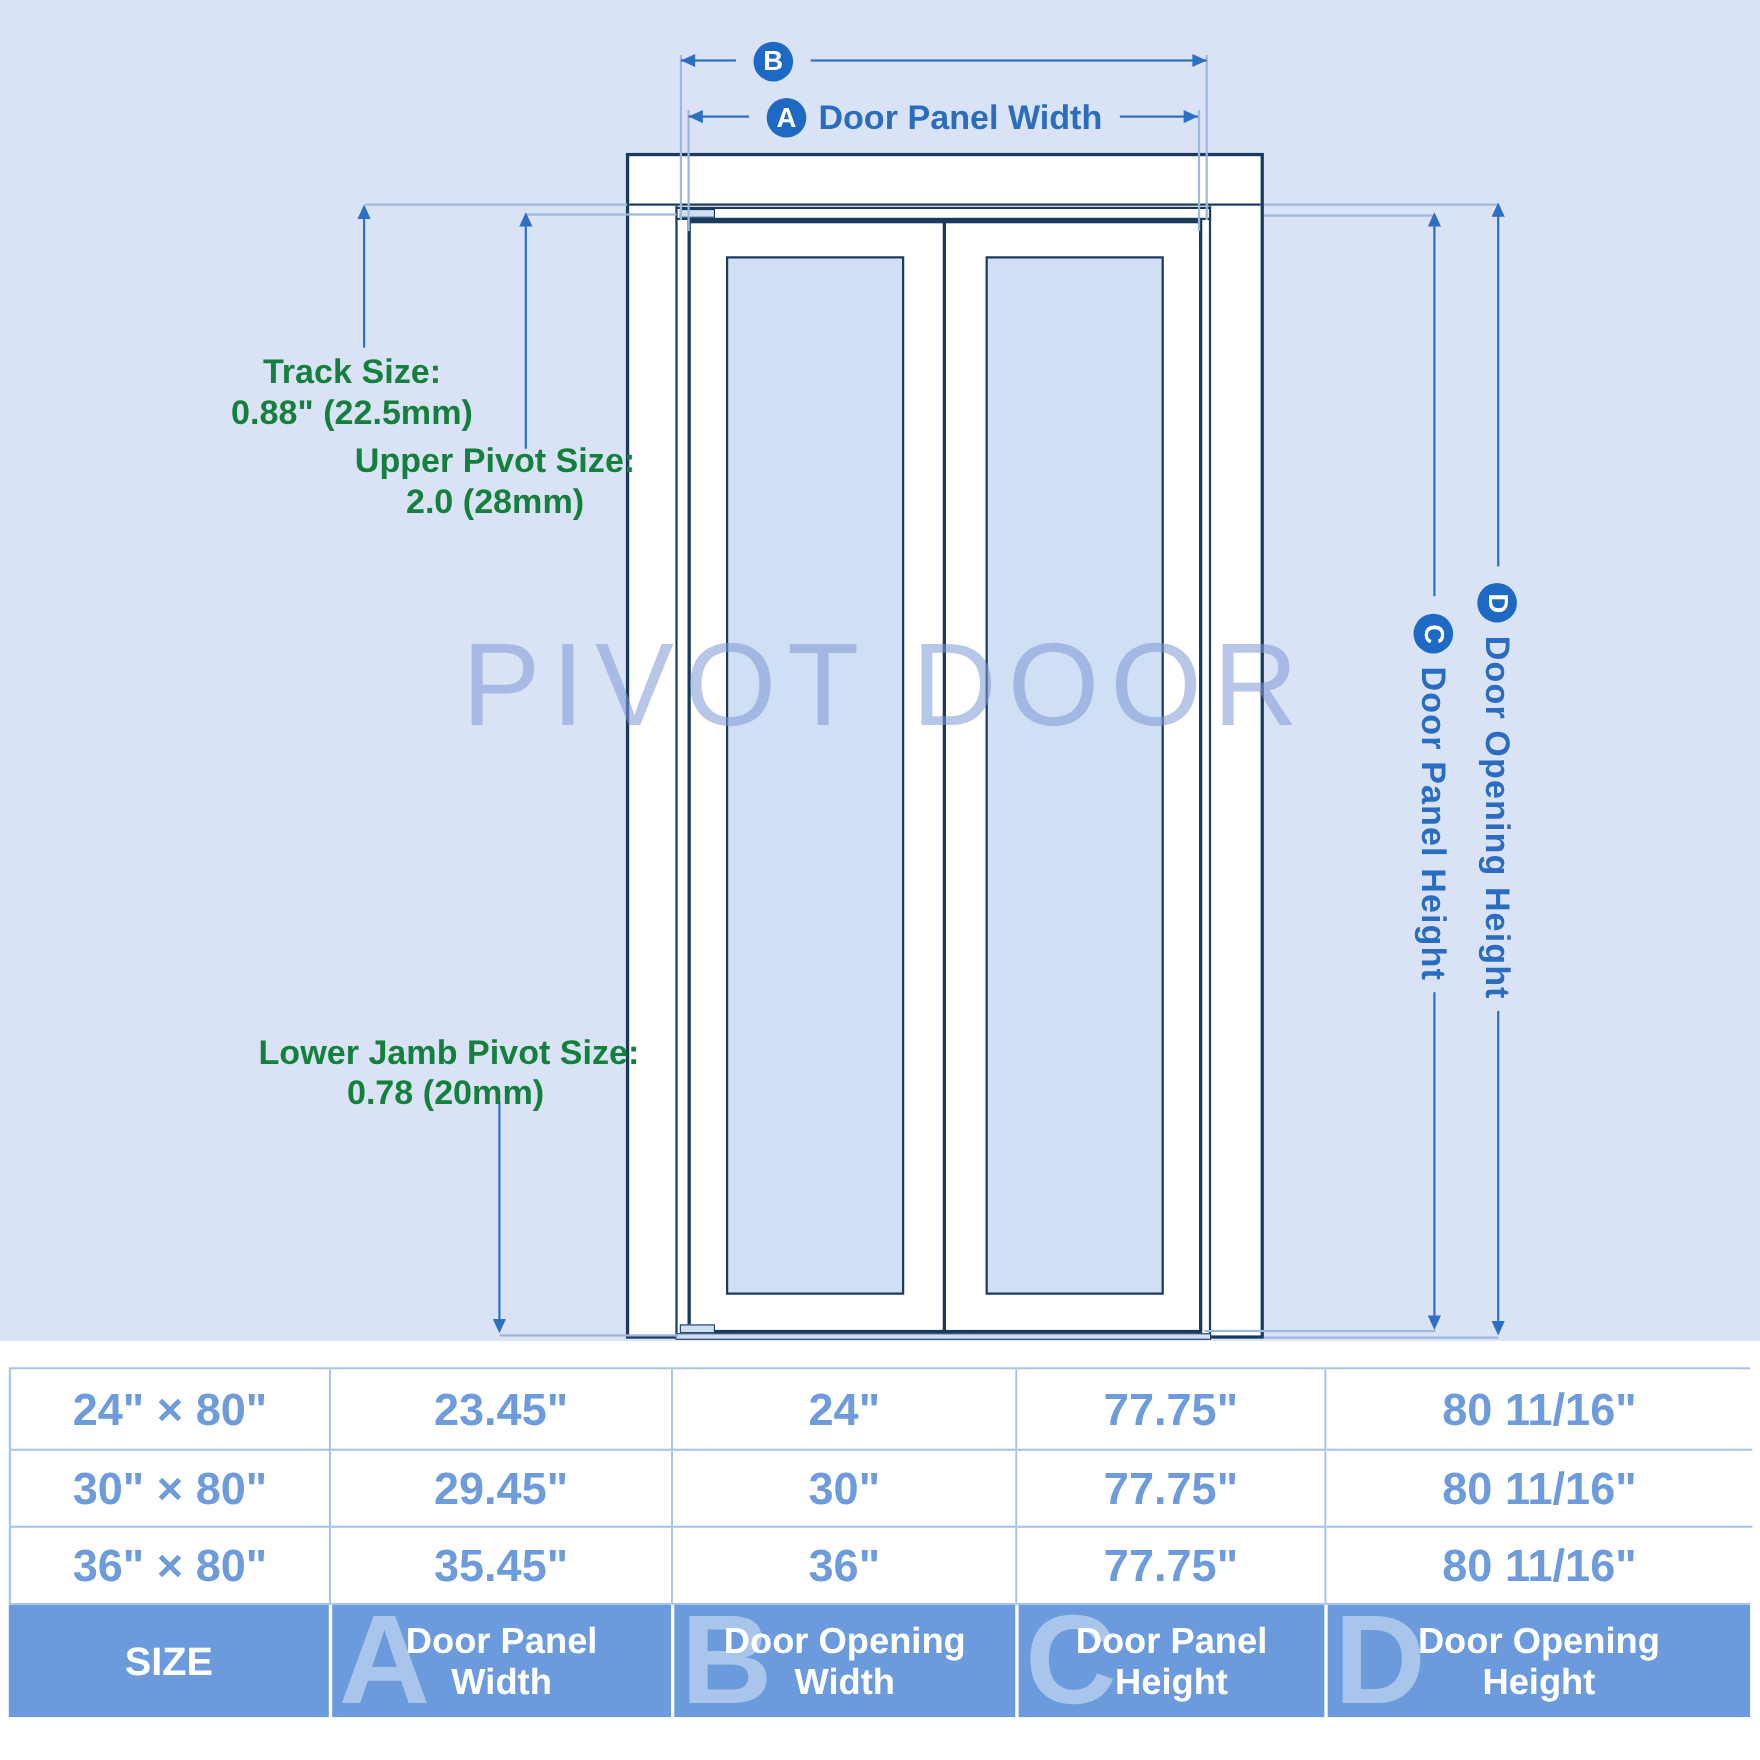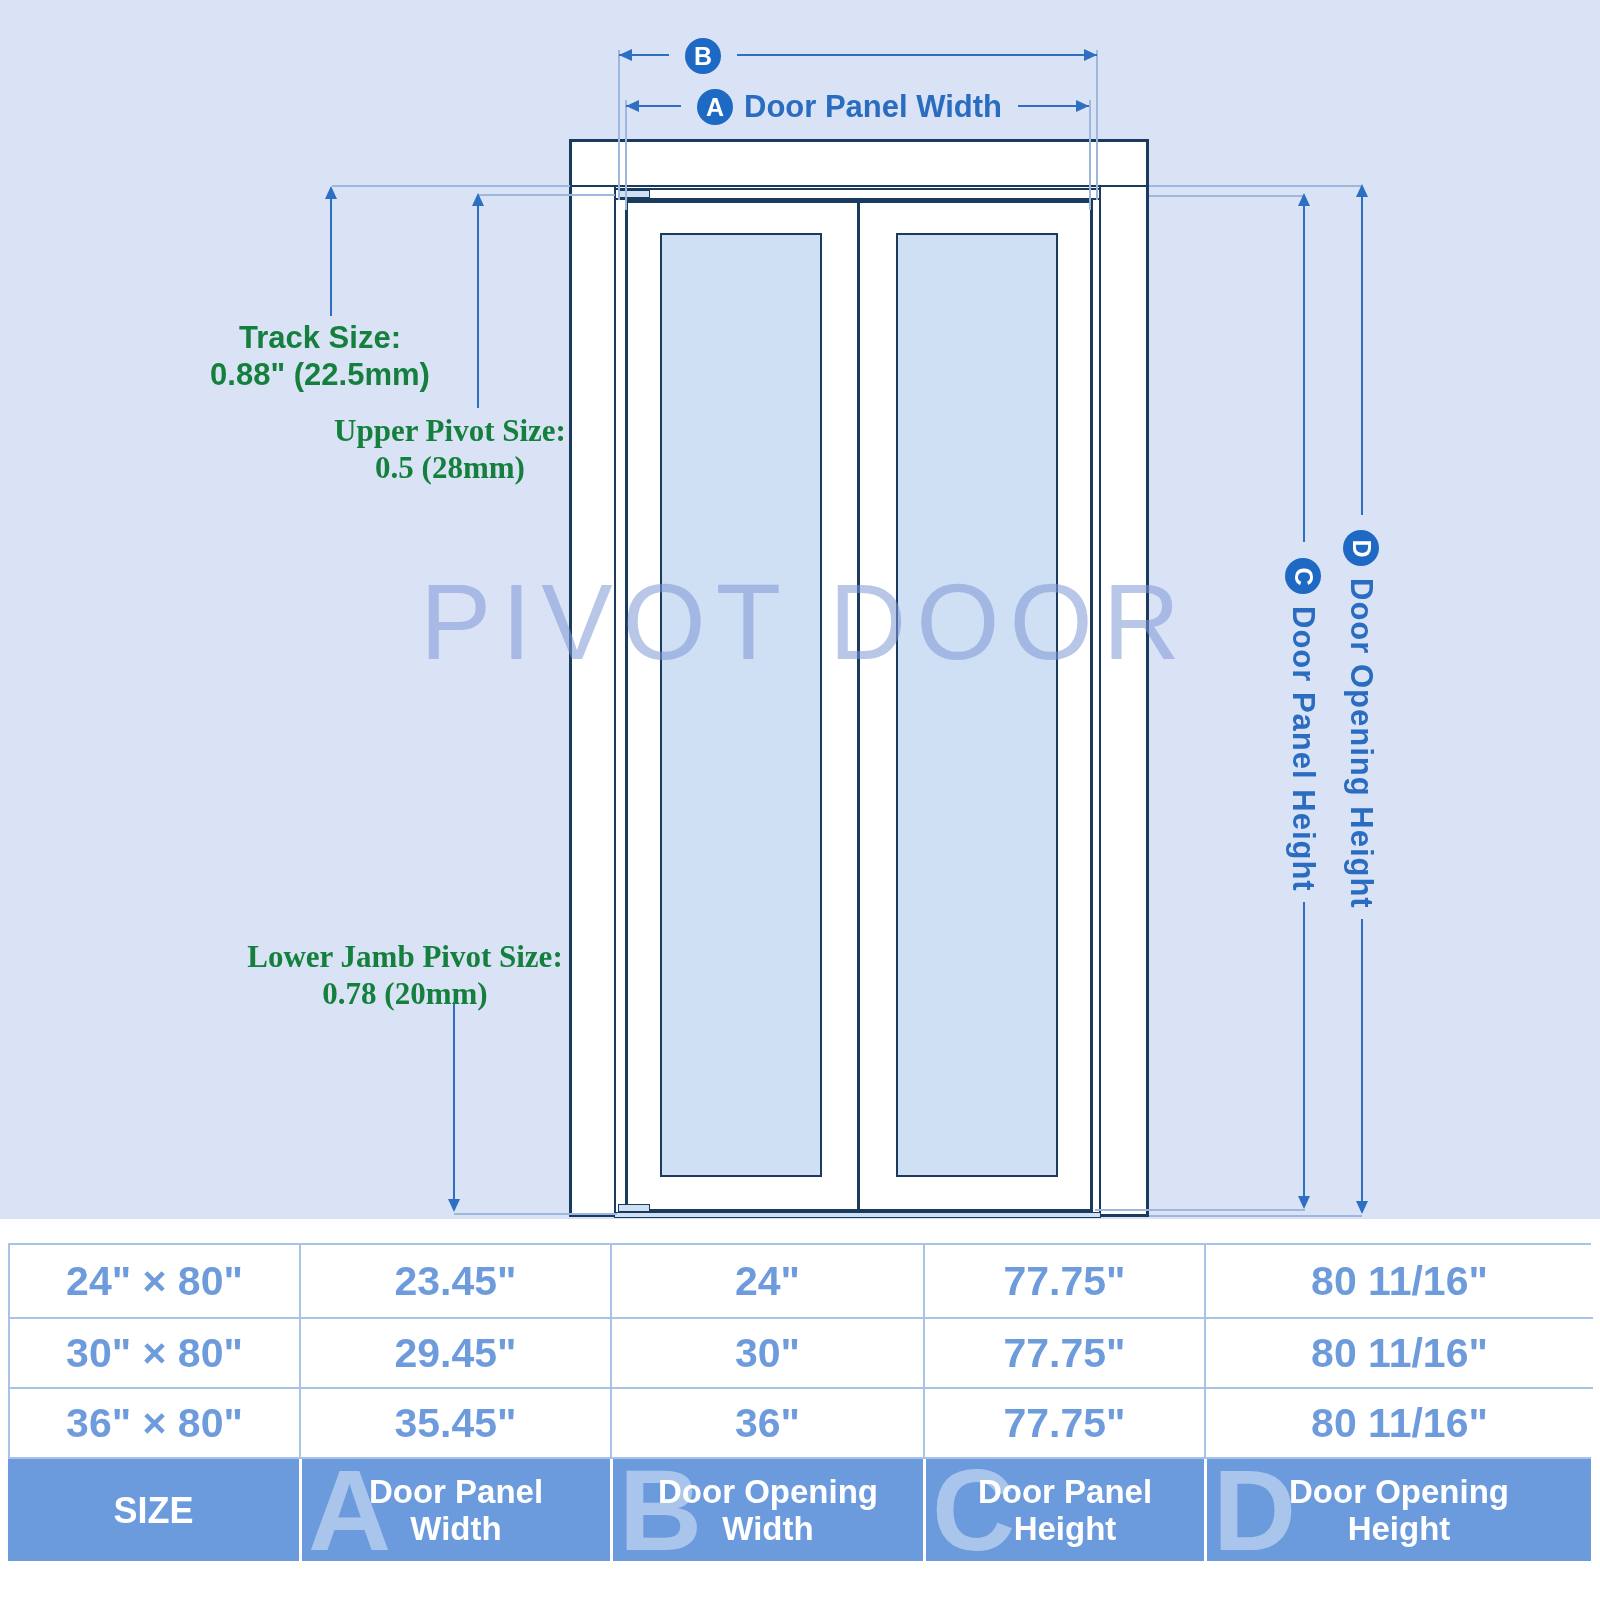--- a/index.html
+++ b/index.html
@@ -120,26 +120,26 @@
 
     <div class="abs arr up" style="left:325px;top:186px;"></div>
     <div class="abs dl" style="left:330px;top:198px;width:2px;height:118px;"></div>
     <div class="abs anno" style="left:180px;top:319px;width:280px;">
       <div>Track Size:</div>
       <div>0.88" (22.5mm)</div>
     </div>
 
     <div class="abs arr up" style="left:472px;top:193px;"></div>
     <div class="abs dl" style="left:477px;top:205px;width:2px;height:203px;"></div>
-    <div class="abs anno" style="left:310px;top:412px;width:280px;font-family:Liberation Serif, serif;">
+    <div class="abs anno" style="left:310px;top:400px;width:280px;">
       <div>Upper Pivot Size:</div>
-      <div>0.5 (28mm)</div>
-    </div>
-
-    <div class="abs anno" style="left:235px;top:938px;width:340px;font-family:Liberation Serif, serif;">
+      <div>2.0 (28mm)</div>
+    </div>
+
+    <div class="abs anno" style="left:235px;top:938px;width:340px;">
       <div>Lower Jamb Pivot Size:</div>
       <div>0.78 (20mm)</div>
     </div>
     <div class="abs dl" style="left:453px;top:1002px;width:2px;height:200px;"></div>
     <div class="abs arr down" style="left:448px;top:1199px;"></div>
 
     <div class="abs arr up" style="left:1298px;top:193px;"></div>
     <div class="abs dl" style="left:1303px;top:197px;width:2px;height:345px;"></div>
     <div class="abs dl" style="left:1303px;top:880px;width:2px;height:320px;"></div>
     <div class="abs arr down" style="left:1298px;top:1196px;"></div>

